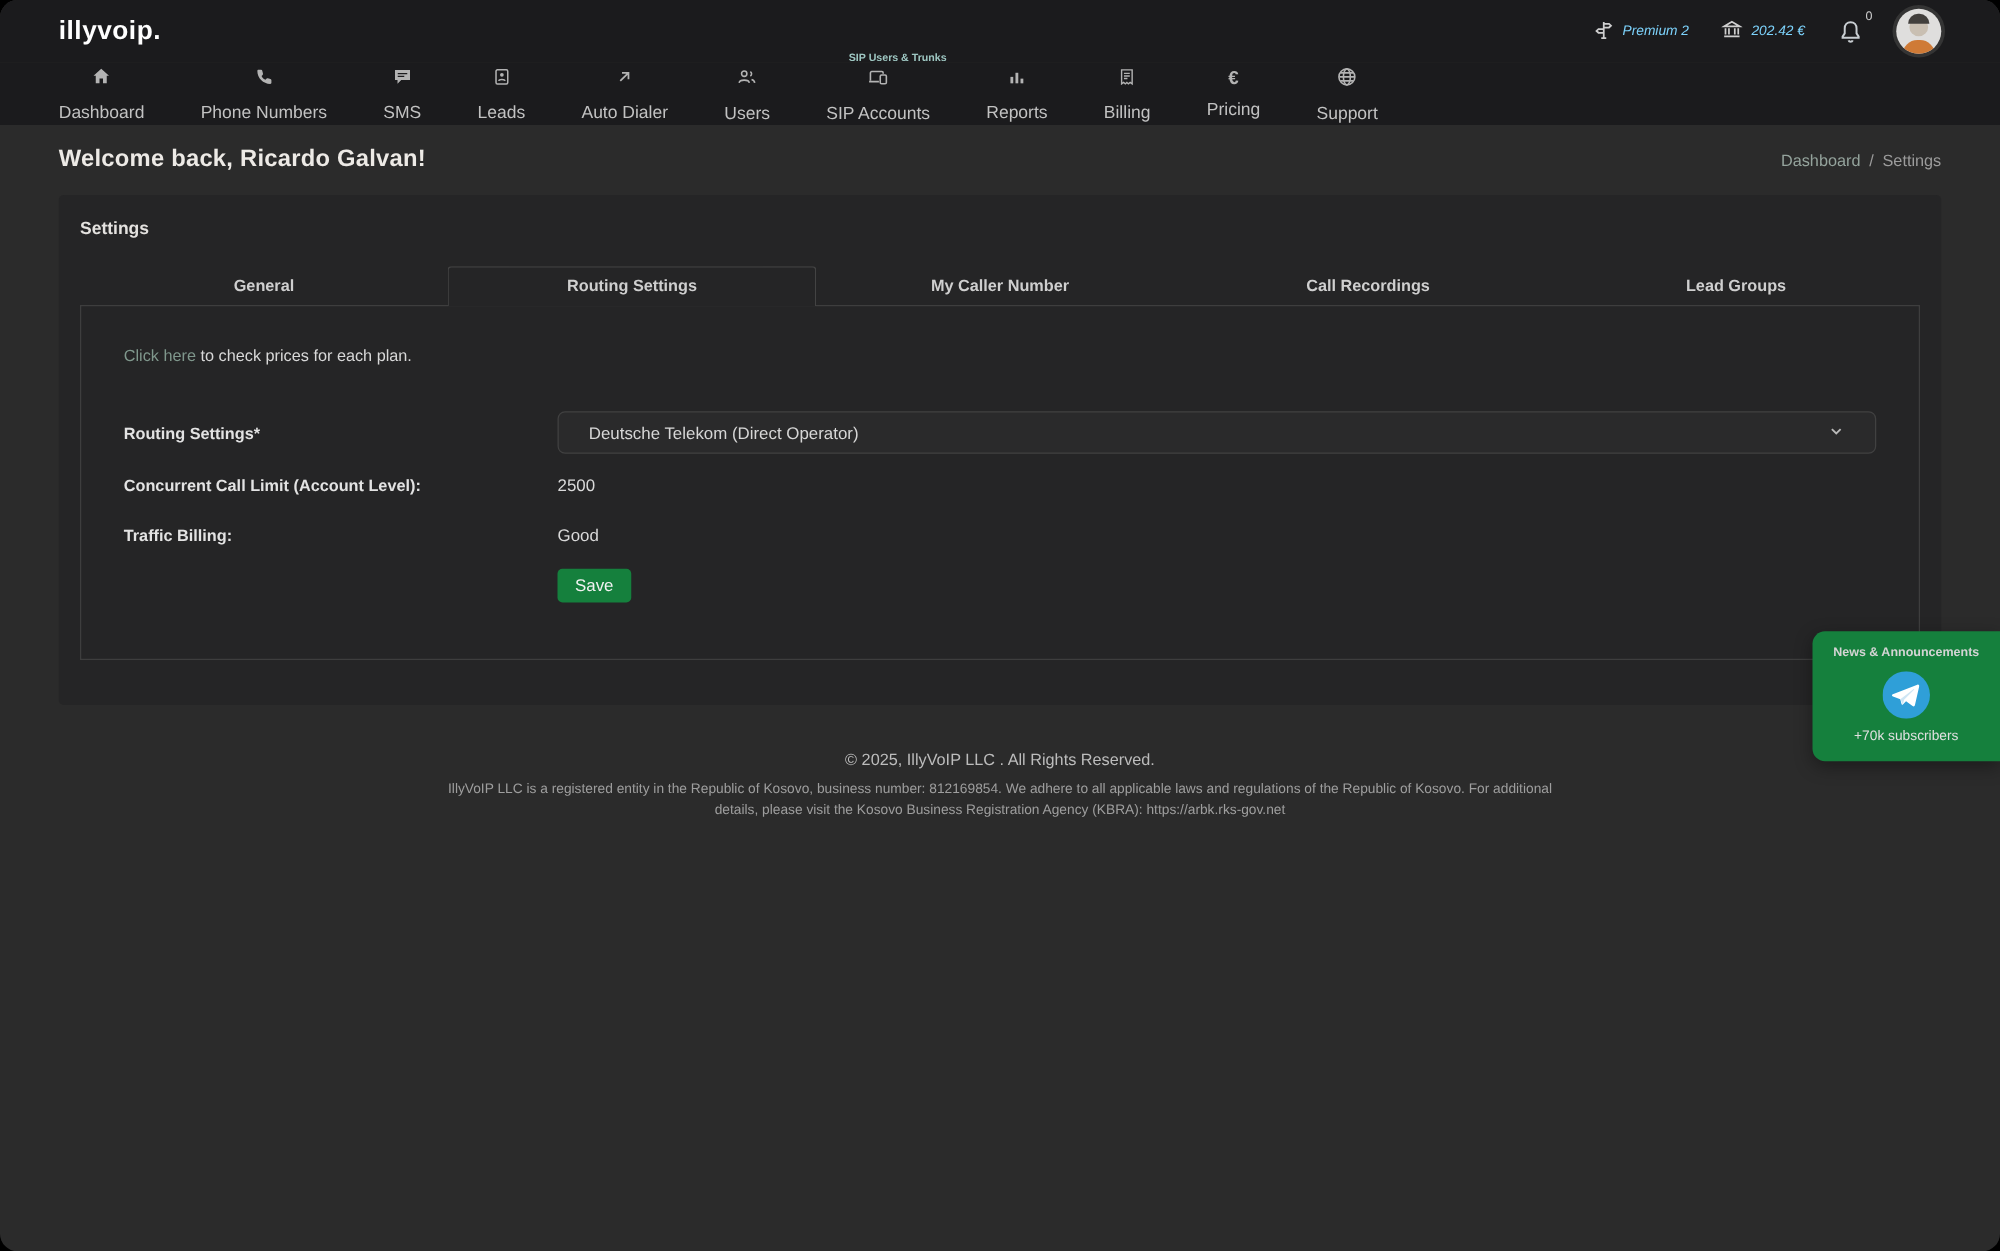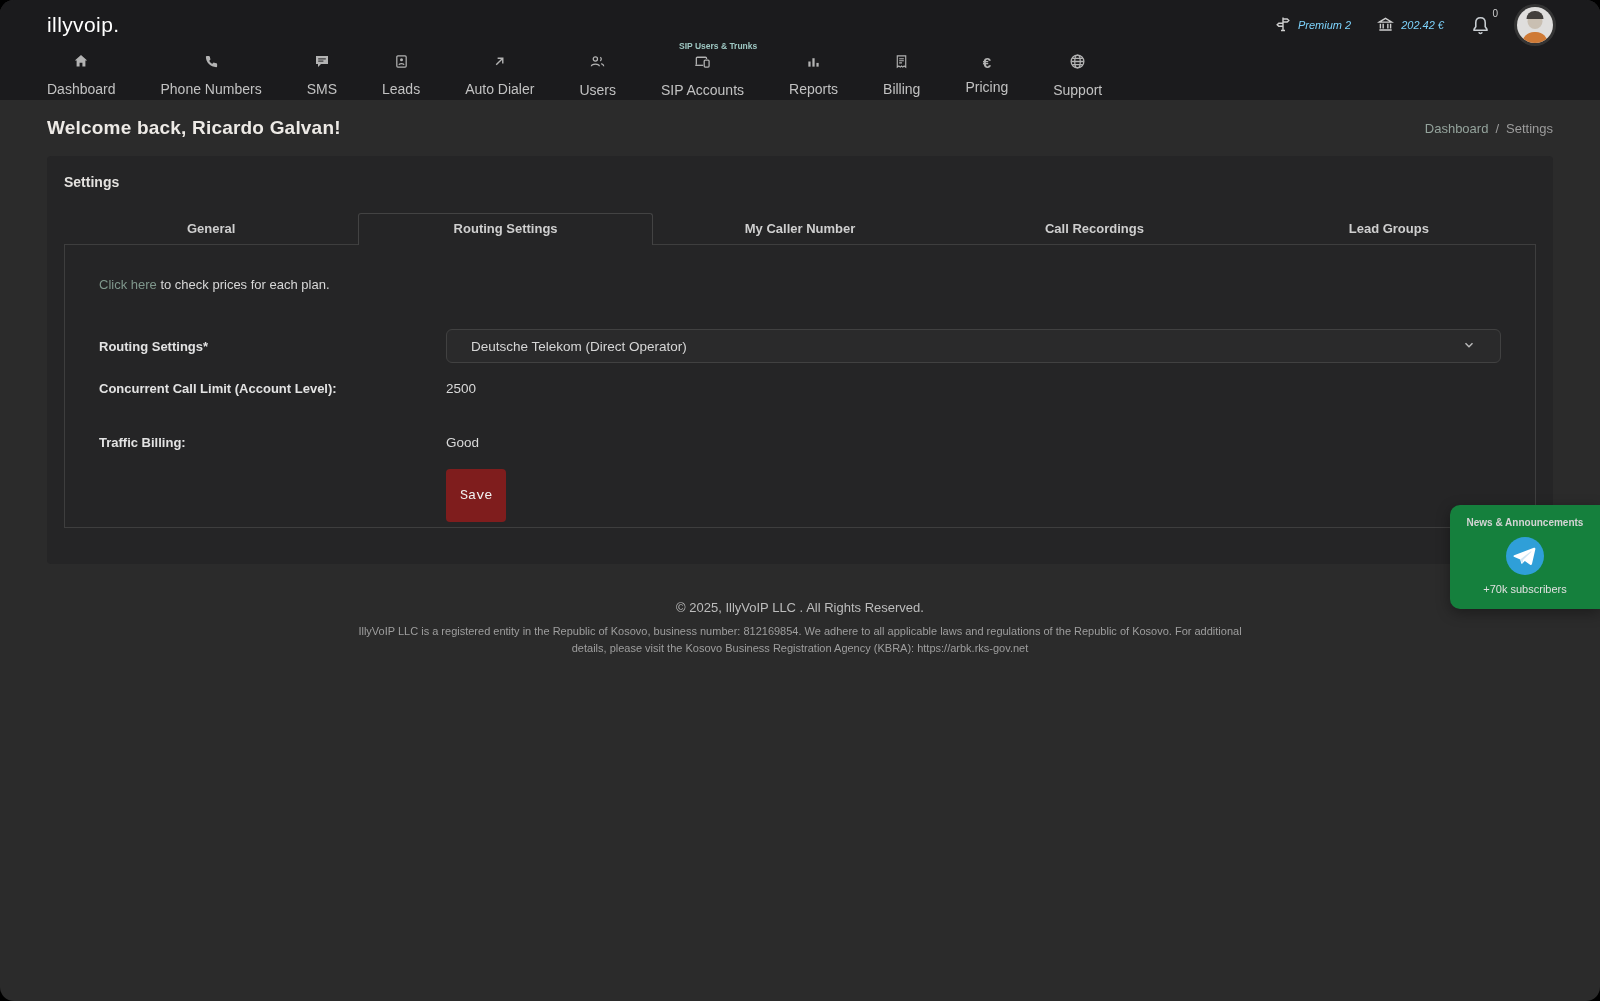--- a/index.html
+++ b/index.html
@@ -1,21 +1,21 @@
 <!DOCTYPE html>
 <html><head>
 <meta charset="utf-8">
 <style>
   html,body{margin:0;padding:0;background:#000;}
   body{width:1600px;height:1001px;font-family:"Liberation Sans",sans-serif;position:relative;}
   .app{position:absolute;inset:0;background:#2b2b2b;border-radius:14px;overflow:hidden;}
 
   
   .topbar{height:50px;background:#1b1b1d;display:flex;align-items:center;justify-content:space-between;padding:0 47px;}
-  .logo{color:#fff;font-size:21px;font-weight:400;letter-spacing:.4px;cursor:pointer;}
+  .logo{color:#fff;font-size:21px;font-weight:700;letter-spacing:.4px;cursor:pointer;}
   .top-right{display:flex;align-items:center;gap:26px;color:#d8d8d8;}
   .chip{display:flex;align-items:center;gap:7px;font-size:11px;font-style:italic;color:#7dd3fc;cursor:pointer;}
   .chip svg{color:#cfcfcf;}
   .bell{position:relative;cursor:pointer;color:#c9ced2;display:flex;align-items:center;}
   .bell-count{position:absolute;top:-7px;right:-7px;font-size:10px;font-style:normal;color:#cfcfcf;}
   .avatar{width:36px;height:36px;border-radius:50%;background:#dfdedd;position:relative;overflow:hidden;box-shadow:0 0 0 3px #343434;cursor:pointer;}
   .av-face{position:absolute;top:7px;left:50%;transform:translateX(-50%);width:15px;height:15px;border-radius:50%;background:#c9bfb2;}
   .av-hair{position:absolute;top:4px;left:50%;transform:translateX(-50%);width:17px;height:8px;border-radius:9px 9px 0 0;background:#423f3c;}
   .av-body{position:absolute;bottom:-3px;left:50%;transform:translateX(-50%);width:26px;height:14px;border-radius:12px 12px 0 0;background:#cf7a36;}
 
@@ -38,27 +38,27 @@
   .card-title{color:#e4e2df;font-size:14px;font-weight:bold;margin:1px 0 23px;}
   .tabs{display:flex;position:relative;z-index:2;margin-bottom:-1px;}
   .tab{flex:1;text-align:center;box-sizing:border-box;height:32px;line-height:30px;font-size:13px;font-weight:bold;color:#cfcfcf;border:1px solid transparent;border-bottom:none;cursor:pointer;}
   .tab.active{border-color:#434343;background:#252526;border-radius:3px 3px 0 0;}
   .tab-box{border:1px solid #3e3e3e;height:284px;box-sizing:border-box;padding:32px 34px;}
 
   .intro-line{font-size:13px;color:#d8d8d8;height:16px;margin-bottom:36px;}
   .link{color:#7f978c;cursor:pointer;}
   .frow{display:grid;grid-template-columns:347px 1fr;align-items:center;}
   .frow.routing{margin-bottom:16px;}
-  .frow.limit{height:18px;margin-bottom:36px;}
+  .frow.limit{height:18px;margin-bottom:22px;}
   .frow.traffic{height:18px;margin-bottom:18px;}
   .flabel{color:#e3e3e3;font-size:13px;font-weight:bold;}
   .fvalue{color:#d9d9d9;font-size:13.5px;}
   .select{height:34px;box-sizing:border-box;background:#2a2a2b;border:1px solid #414141;border-radius:6px;color:#d6d6d6;font-size:13.5px;display:flex;align-items:center;justify-content:space-between;padding:0 24px;cursor:pointer;}
   .select svg{color:#b9b9b9;}
-  .save-btn{display:inline-block;background:#7f1d1d;color:#f2f2f2;font-size:13.5px;border:none;border-radius:4px;padding:19px 14px;cursor:pointer;font-family:Liberation Mono, monospace;}
+  .save-btn{display:inline-block;background:#15803d;color:#f2f2f2;font-size:13.5px;border:none;border-radius:4px;padding:6px 14px;cursor:pointer;font-family:Liberation Sans, sans-serif;}
 
   
   .footer{margin-top:36px;}
   .copyright{text-align:center;font-size:13px;color:#bcbcbc;}
   .legal{max-width:905px;margin:8px auto 0;text-align:center;font-size:11px;color:#9e9e9e;line-height:17px;}
 
   
   .tg-widget{position:absolute;top:505px;right:0;width:150px;box-sizing:border-box;background:#15803d;border-radius:10px 0 0 10px;padding:12px 6px 14px;text-align:center;box-shadow:0 4px 14px rgba(0,0,0,.35);z-index:5;}
   .tg-title{font-size:10px;font-weight:bold;color:#d4d4d4;}
   .tg-circle{width:38px;height:38px;border-radius:50%;margin:9px auto 8px;display:flex;align-items:center;justify-content:center;cursor:pointer;}

